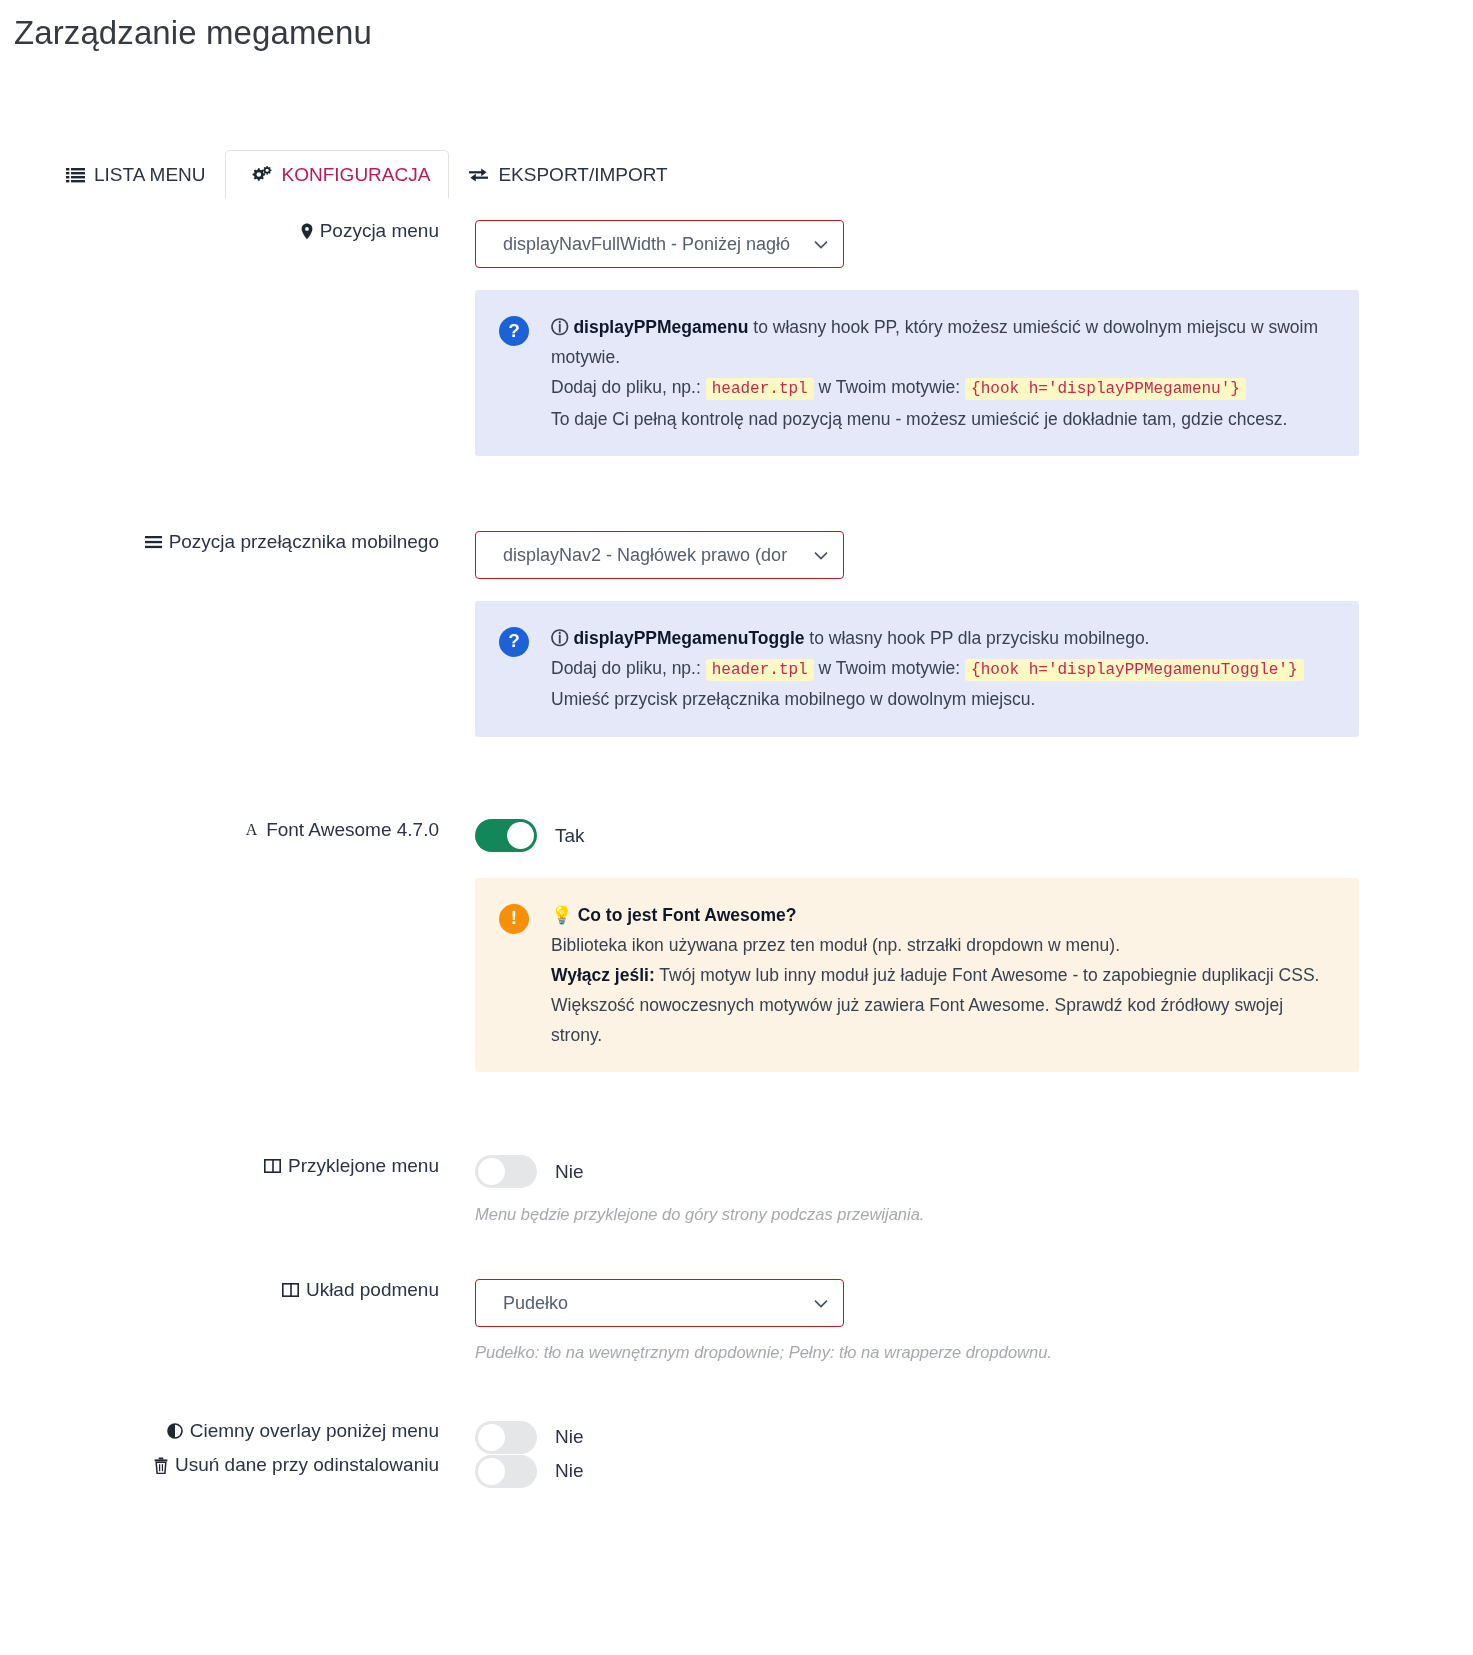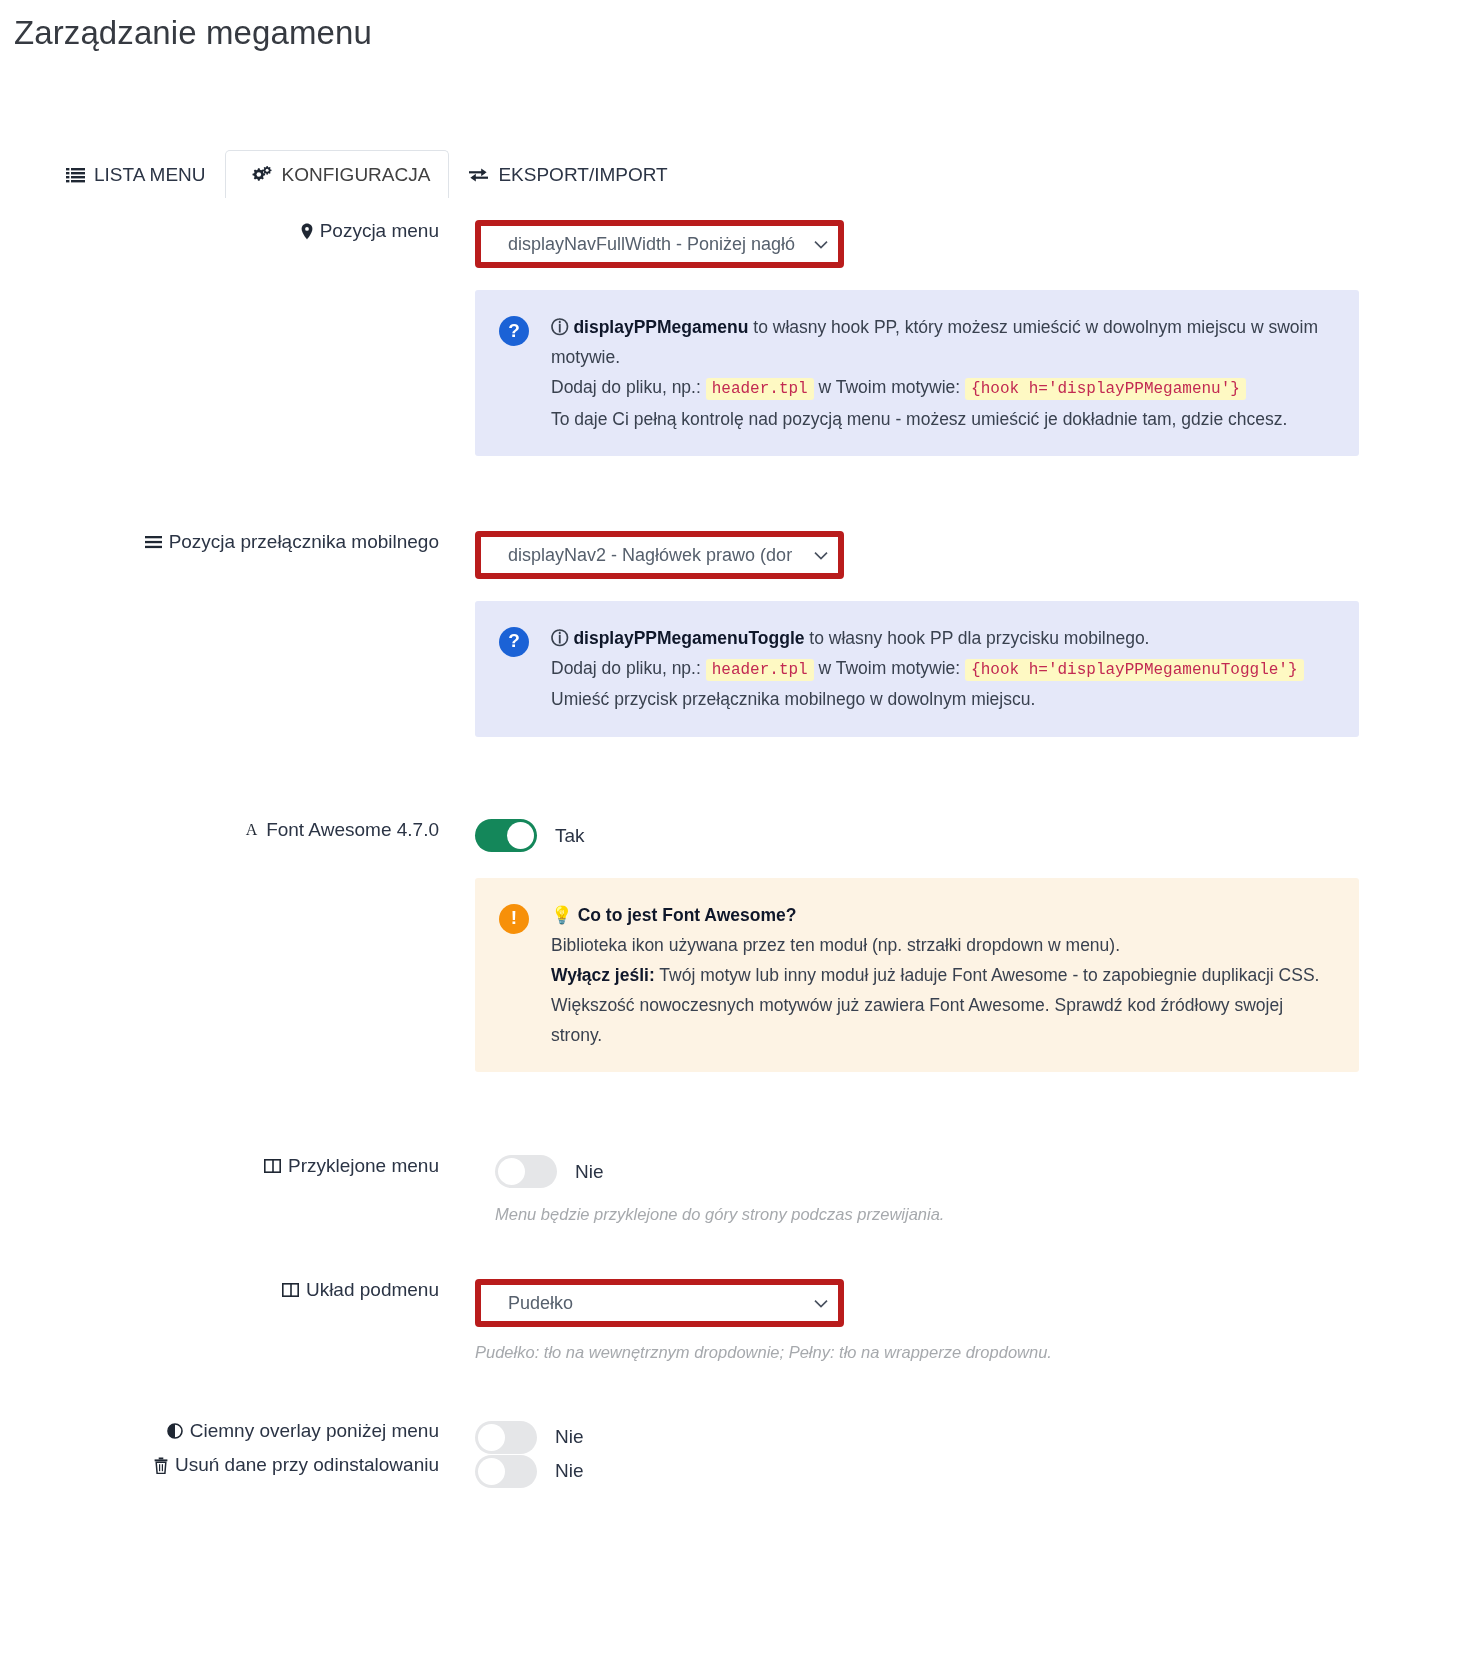--- a/index.html
+++ b/index.html
@@ -43,21 +43,21 @@
     border-bottom: none;
     border-radius: 5px 5px 0 0;
     background: transparent;
     cursor: pointer;
     white-space: nowrap;
     line-height: 1;
   }
   .tab.active {
     border-color: #dfe3e8;
     background: #ffffff;
-    color: #404040;
+    color: #be185d;
     position: relative;
     z-index: 2;
     padding-left: 24px;
   }
   .tab .ticon { display: inline-flex; align-items: center; }
 
   
   .form {
     padding: 0 0 28px 0;
   }
@@ -80,21 +80,21 @@
   }
   .row .field {
     flex: 1 1 auto;
     min-width: 0;
     padding-left: 14px;
   }
 
   .r-pos      { margin-top: 22px; }
   .r-mobpos   { margin-top: 75px; }
   .r-fa       { margin-top: 82px; }
-  .r-sticky   { margin-top: 83px; gap: 20px; }
+  .r-sticky   { margin-top: 83px; }
   .r-layout   { margin-top: 52px; }
   .r-overlay  { margin-top: 56px; }
   .r-uninst   { }
 
   .label .licon {
     display: inline-flex;
     align-items: center;
     justify-content: center;
     font-size: 18px;
     color: #1f2733;
@@ -103,21 +103,21 @@
   select.sel {
     -webkit-appearance: none;
     appearance: none;
     width: 369px;
     height: 48px;
     padding: 0 36px 0 27px;
     font-size: 18px;
     font-family: "Liberation Sans", sans-serif;
     color: #56606d;
     background-color: #fff;
-    border: 6px solid #b91c1c;
+    border: 1px solid #b91c1c;
     border-radius: 4px;
     outline: none;
     cursor: pointer;
   }
   .selwrap { position: relative; display: inline-block; }
   .selwrap .chev {
     position: absolute;
     right: 16px; top: 50%;
     transform: translateY(-50%);
     pointer-events: none;

